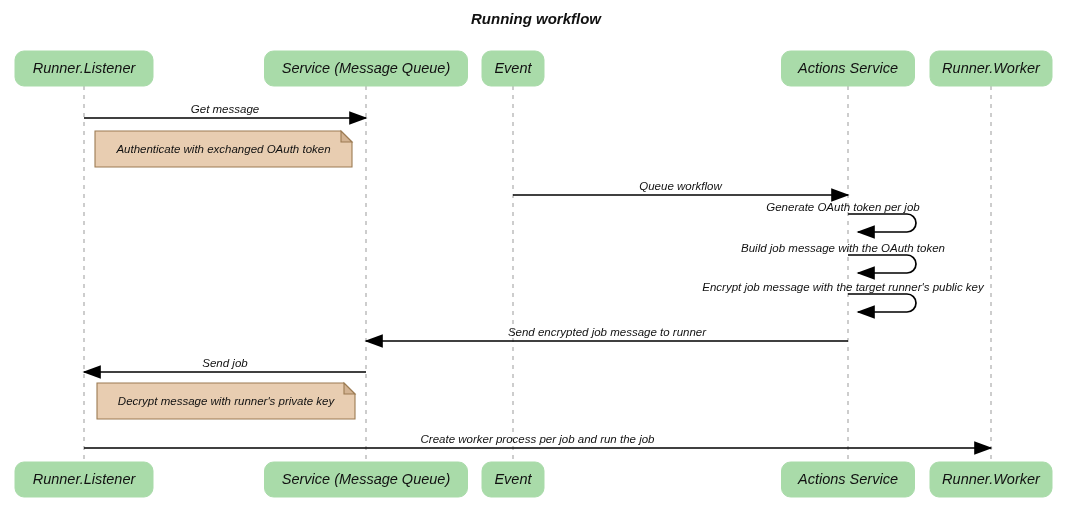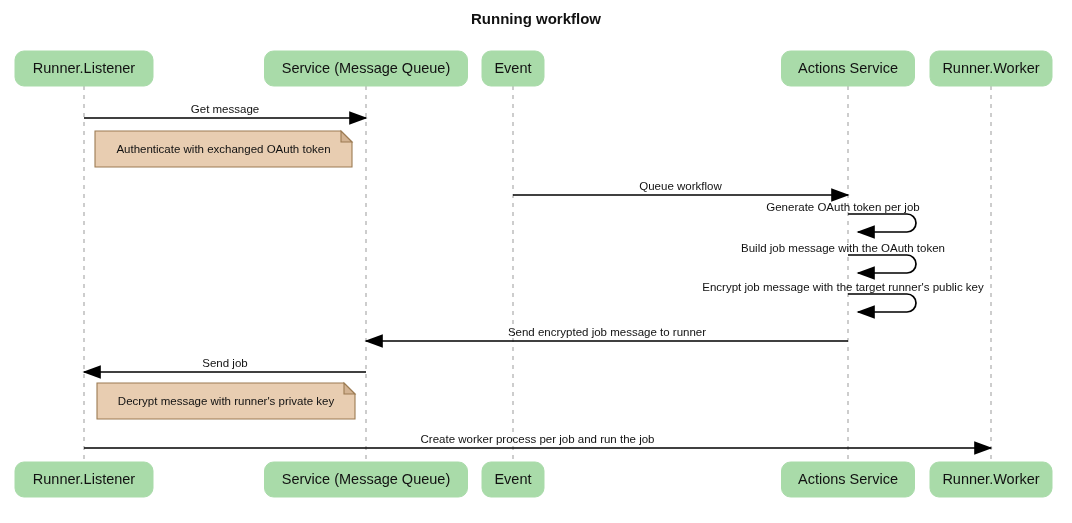--- a/index.html
+++ b/index.html
@@ -10,20 +10,21 @@
   body {
     width: 1072px;
     height: 523px;
     position: relative;
     font-family: "Liberation Sans", sans-serif;
     overflow: hidden;
   }
   #diagram-root {
     position: absolute;
     inset: 0;
+    font-style: italic;
   }
   svg.diagram-canvas {
     position: absolute;
     left: 0;
     top: 0;
     width: 1072px;
     height: 523px;
     display: block;
   }
   .diagram-title {

